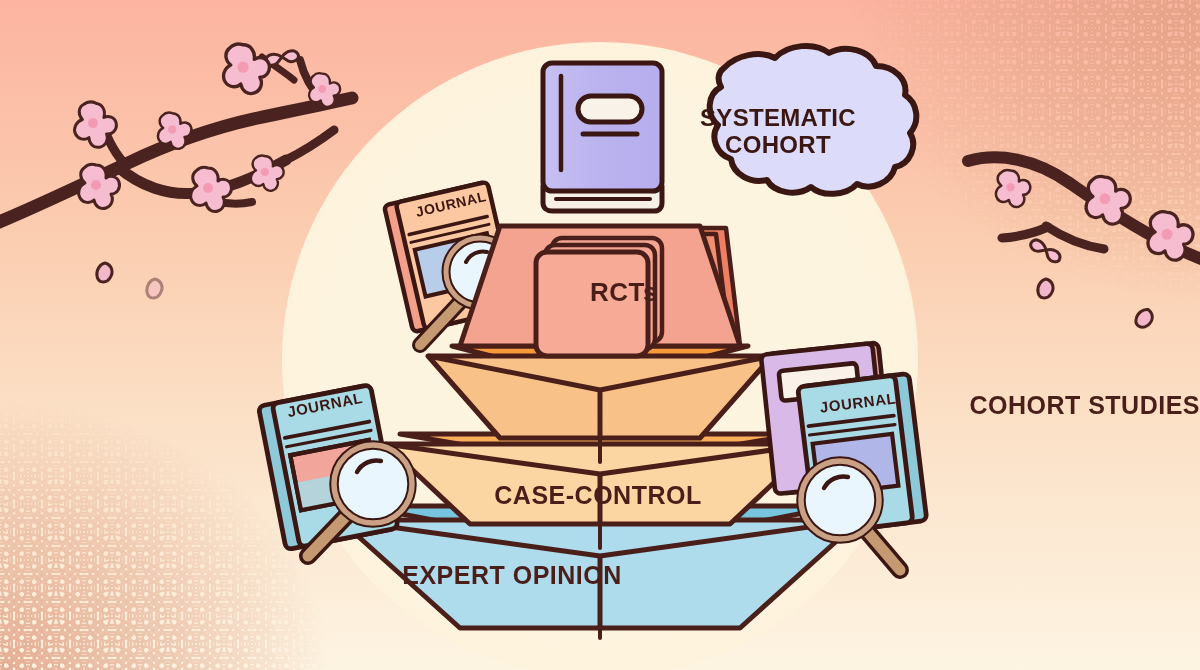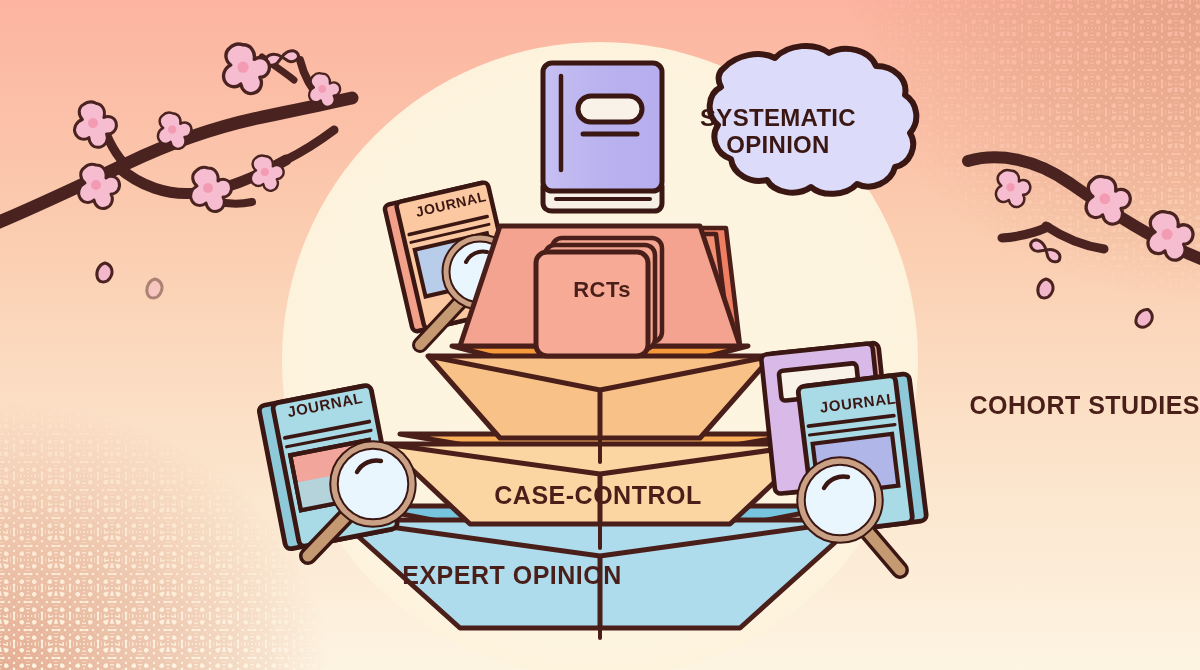--- a/index.html
+++ b/index.html
@@ -15,21 +15,21 @@
     font-family:"Liberation Sans", sans-serif;
     font-weight:bold;
     color:#4a1f1a;
     white-space:nowrap;
     letter-spacing:.5px;
     pointer-events:none;
   }
   #lbl-cohort{left:0;top:391px;width:1200px;text-align:right;font-size:25px;}
   #lbl-case  {left:0;top:481px;width:1196px;text-align:center;font-size:25px;}
   #lbl-expert{left:0;top:561px;width:1024px;text-align:center;font-size:25px;}
-  #lbl-rcts  {left:519px;top:277px;width:112px;text-align:right;font-size:22px;}
+  #lbl-rcts  {left:568px;top:277px;width:112px;text-align:center;font-size:26px;}
   #bubble-text{
     position:absolute;left:673px;top:104px;width:210px;text-align:center;
     font-size:24px;font-weight:bold;color:#3b1713;line-height:1.13;
     letter-spacing:.3px;
   }
   #journal-a{position:absolute;left:411px;top:196px;width:80px;text-align:center;
     font-size:14px;font-weight:bold;color:#3b1713;transform:rotate(-13deg);letter-spacing:.6px;}
   #journal-b{position:absolute;left:285px;top:396px;width:80px;text-align:center;
     font-size:15px;font-weight:bold;color:#3b1713;transform:rotate(-11deg);letter-spacing:.6px;}
   #journal-c{position:absolute;left:816px;top:394px;width:84px;text-align:center;
@@ -305,21 +305,21 @@
       <path d="M860,523 L900,570" stroke="#3b1713" stroke-width="18" stroke-linecap="round"></path>
       <path d="M860,523 L900,570" stroke="#c59a72" stroke-width="11" stroke-linecap="round"></path>
       <circle cx="840" cy="500" r="39" fill="#eaf6fd" stroke="#3b1713" stroke-width="9.5"></circle>
       <circle cx="840" cy="500" r="39" fill="none" stroke="#caa184" stroke-width="5.5"></circle>
       <path d="M824,488 C829,479 839,475 848,477" fill="none" stroke="#3b1713" stroke-width="4.4" stroke-linecap="round"></path>
     </g>
   </svg>
 
   <div class="lbl" id="bubble-text">
     <span>SYSTEMATIC</span><br>
-    <span>OPINION</span>
+    <span>COHORT</span>
   </div>
 
   <div class="lbl" id="lbl-rcts">RCTs</div>
   <div class="lbl" id="lbl-cohort">COHORT STUDIES</div>
   <div class="lbl" id="lbl-case">CASE-CONTROL</div>
   <div class="lbl" id="lbl-expert">EXPERT OPINION</div>
 
   <div class="lbl" id="journal-a">JOURNAL</div>
   <div class="lbl" id="journal-b">JOURNAL</div>
   <div class="lbl" id="journal-c">JOURNAL</div>

